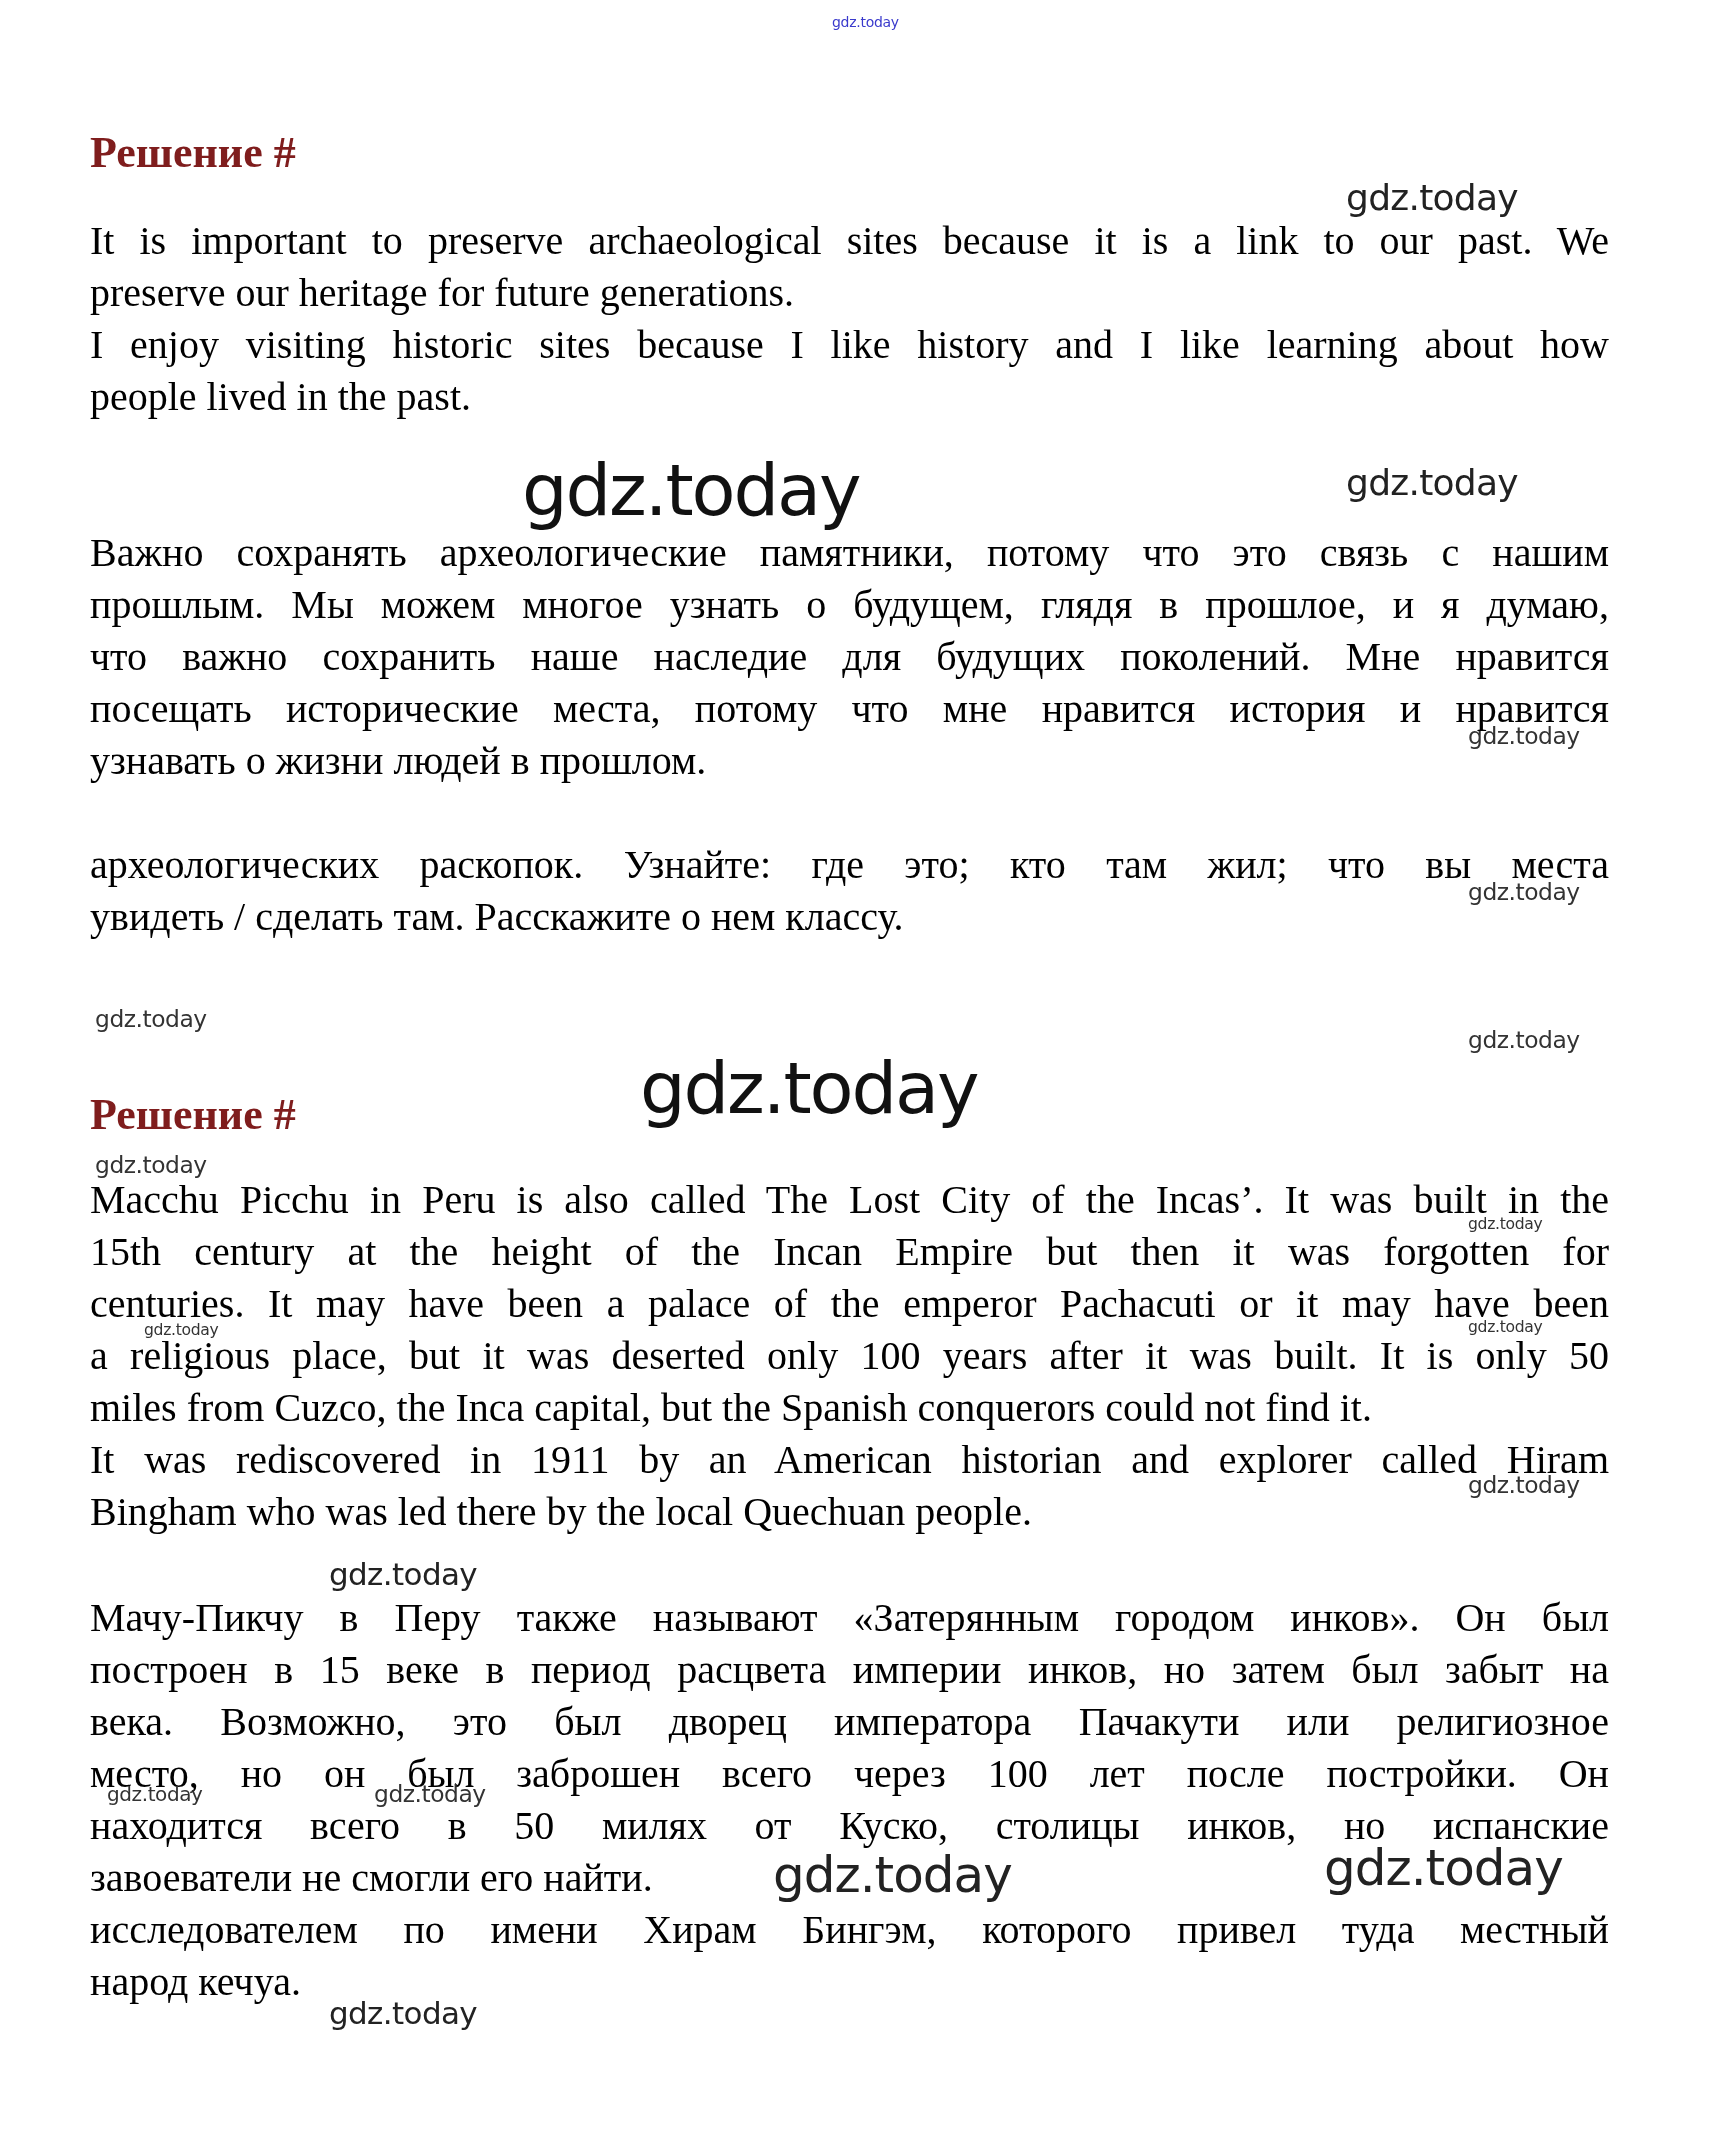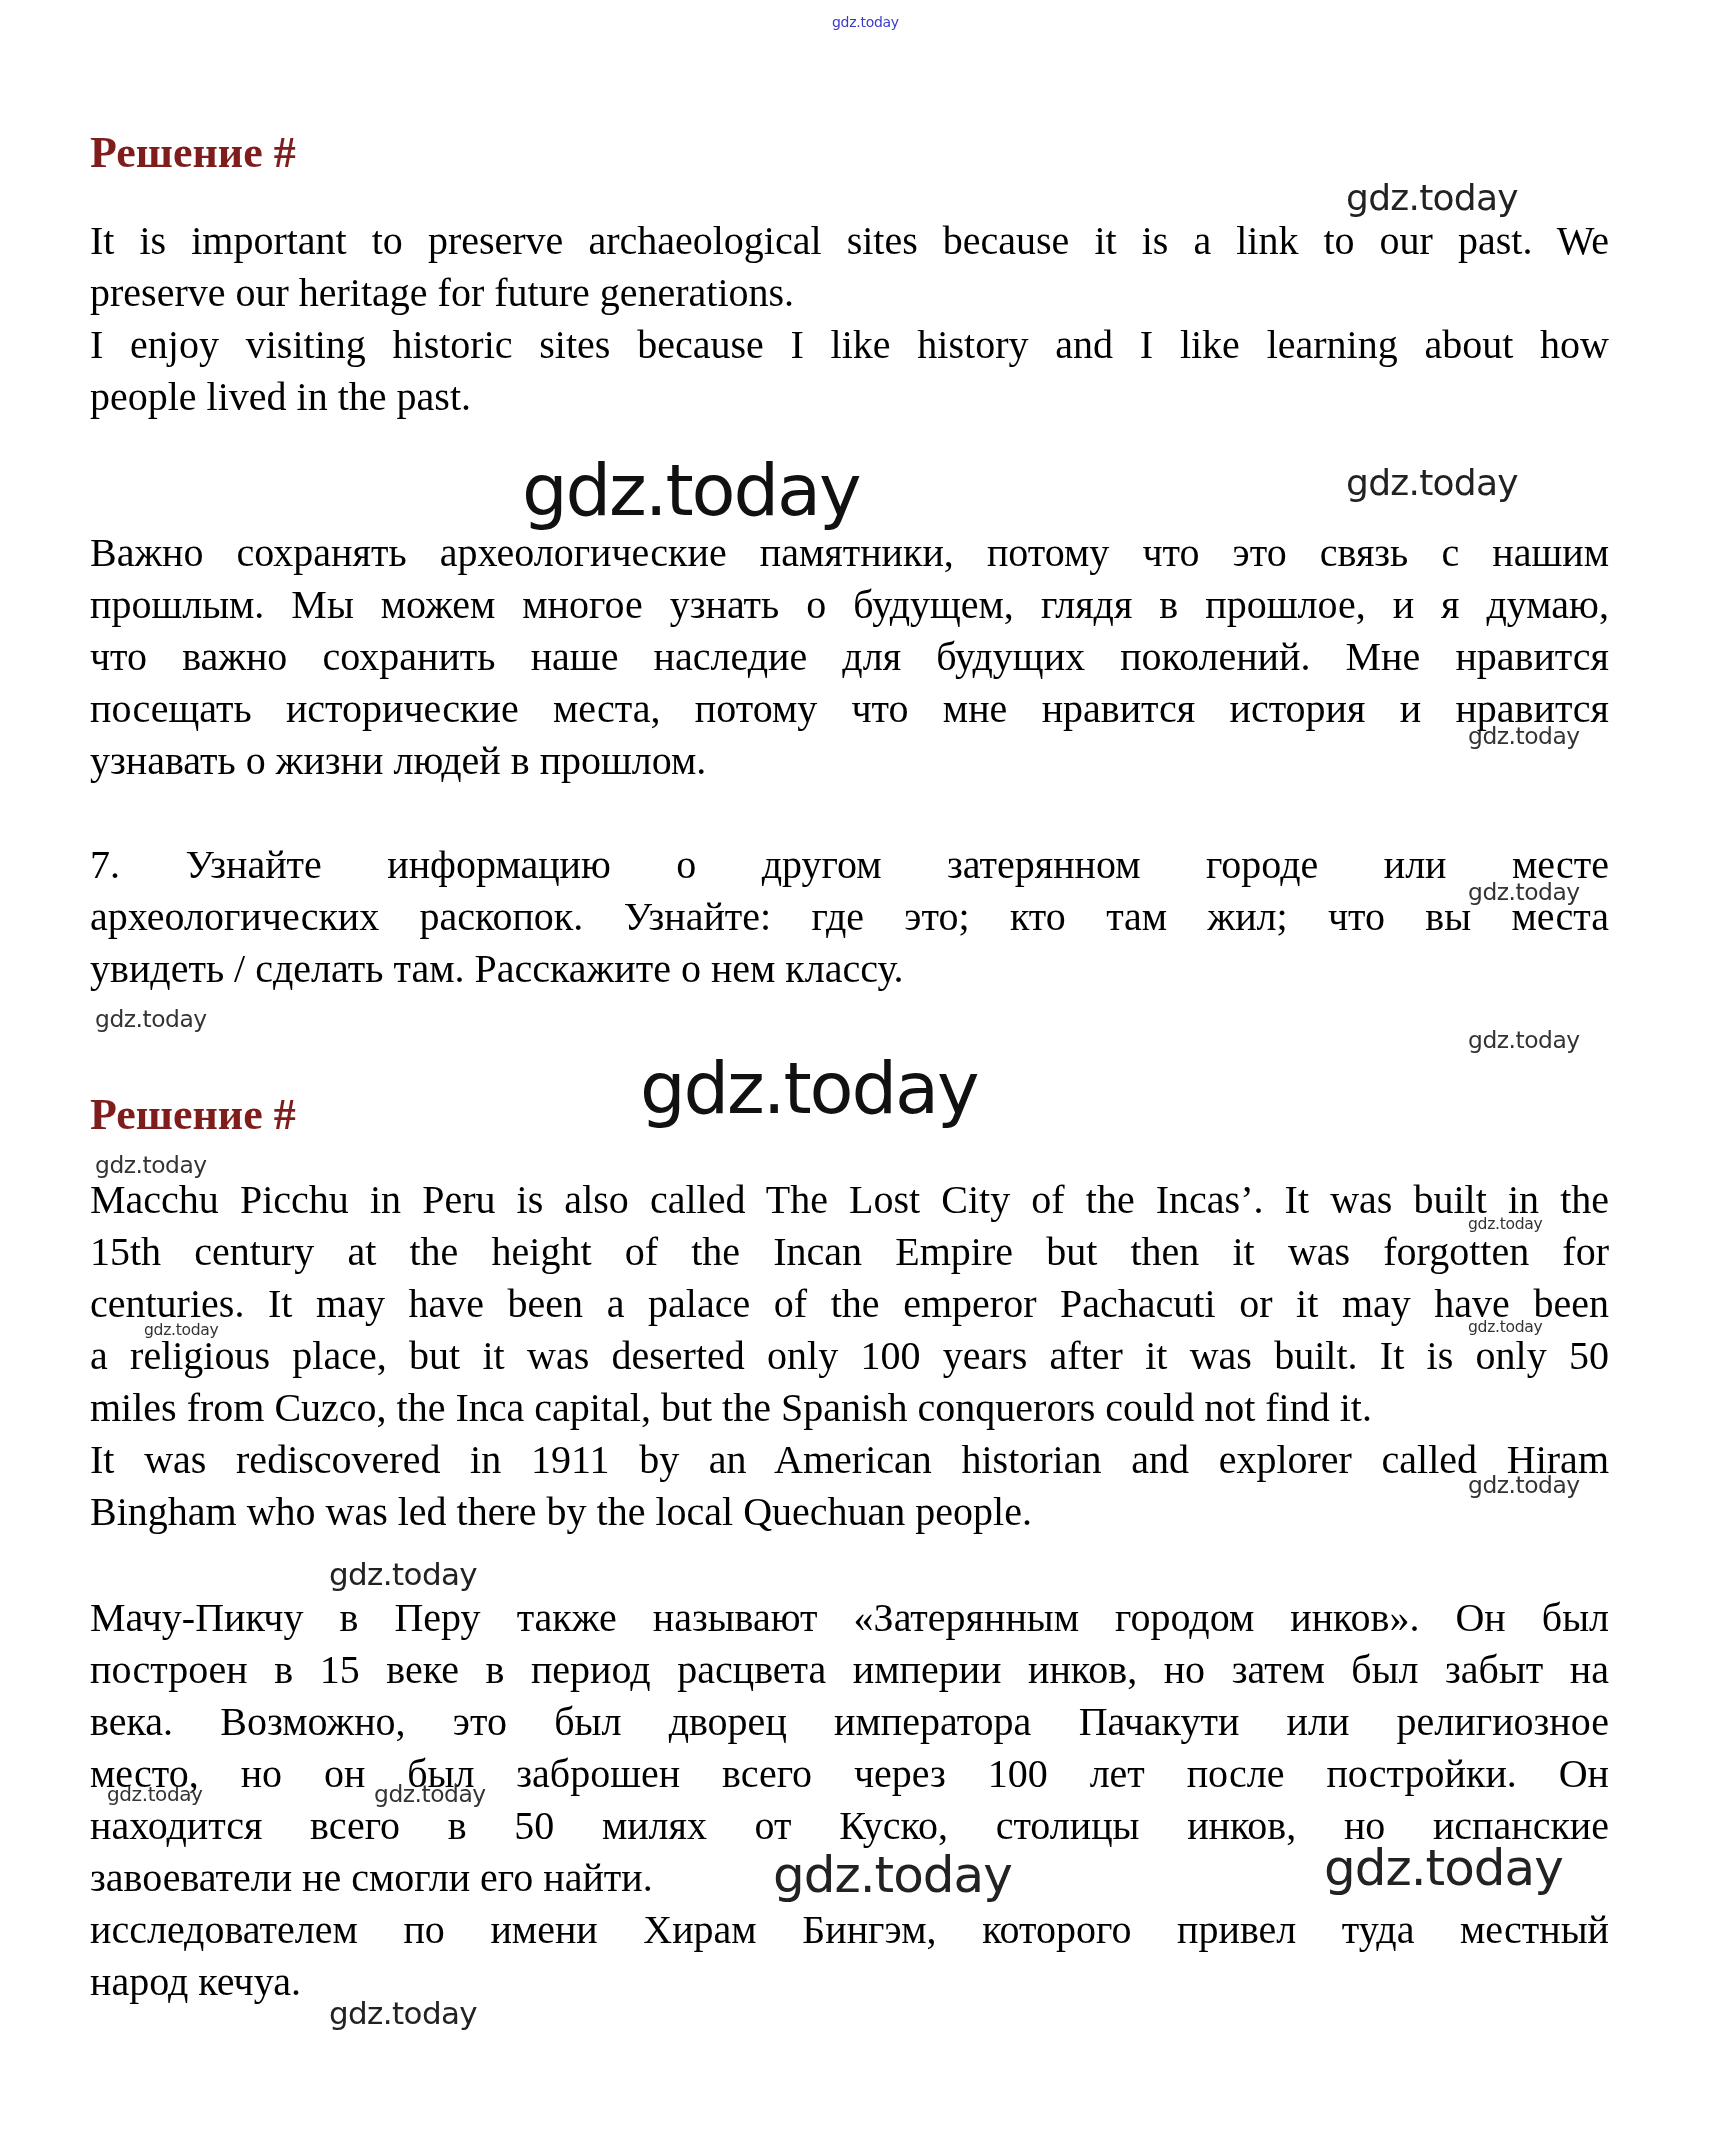--- a/index.html
+++ b/index.html
@@ -47,21 +47,20 @@
 
   <div class="text-col para" style="top:515px;">
     <span class="line just">Важно сохранять археологические памятники, потому что это связь с нашим</span>
     <span class="line just">прошлым. Мы можем многое узнать о будущем, глядя в прошлое, и я думаю,</span>
     <span class="line just">что важно сохранить наше наследие для будущих поколений. Мне нравится</span>
     <span class="line just">посещать исторические места, потому что мне нравится история и нравится</span>
     <span class="line">узнавать о жизни людей в прошлом.</span>
   </div>
 
   <div class="text-col para" style="top:827px;">
-    <span class="line just">7. Узнайте информацию о другом затерянном городе или месте</span>
     <span class="line just">археологических раскопок. Узнайте: где это; кто там жил; что вы места</span>
     <span class="line">увидеть / сделать там. Расскажите о нем классу.</span>
   </div>
 
   <div class="text-col" style="top:1077px;">
     <h2 class="heading">Решение #</h2>
   </div>
 
   <div class="text-col para" style="top:1162px;">
     <span class="line just">Macchu Picchu in Peru is also called The Lost City of the Incas’. It was built in the</span>

